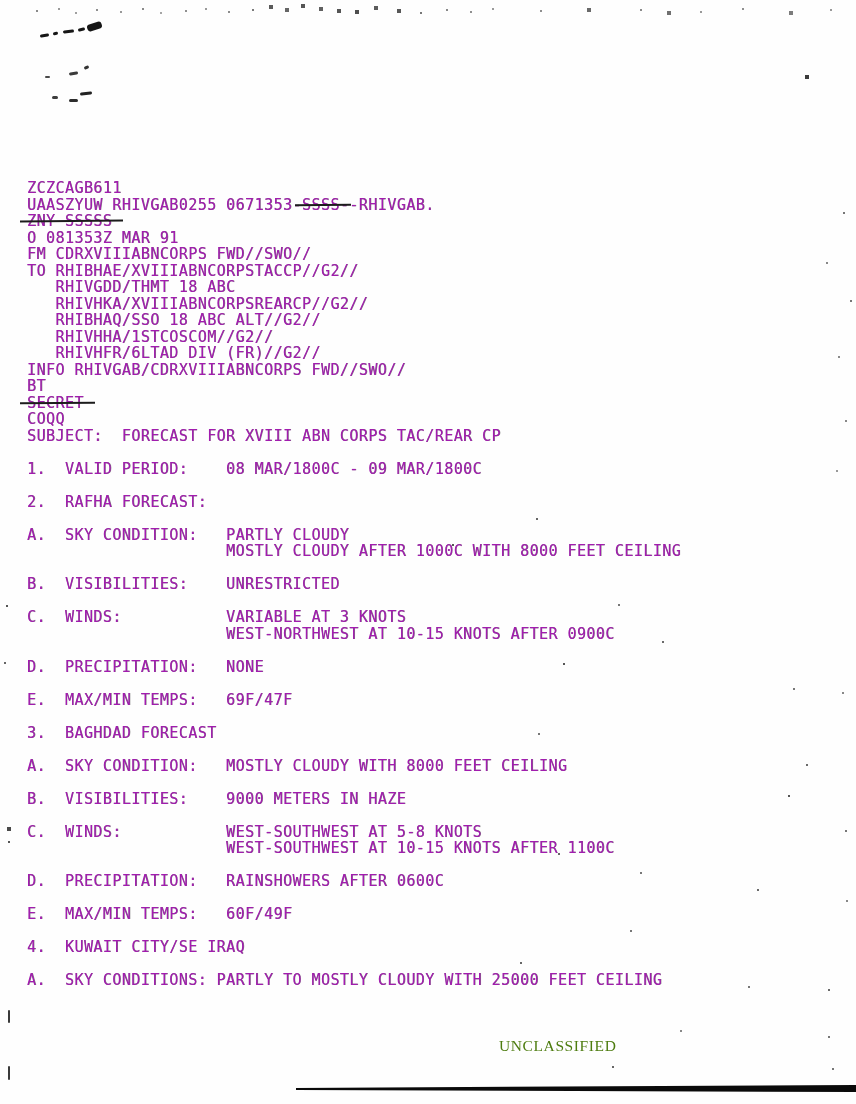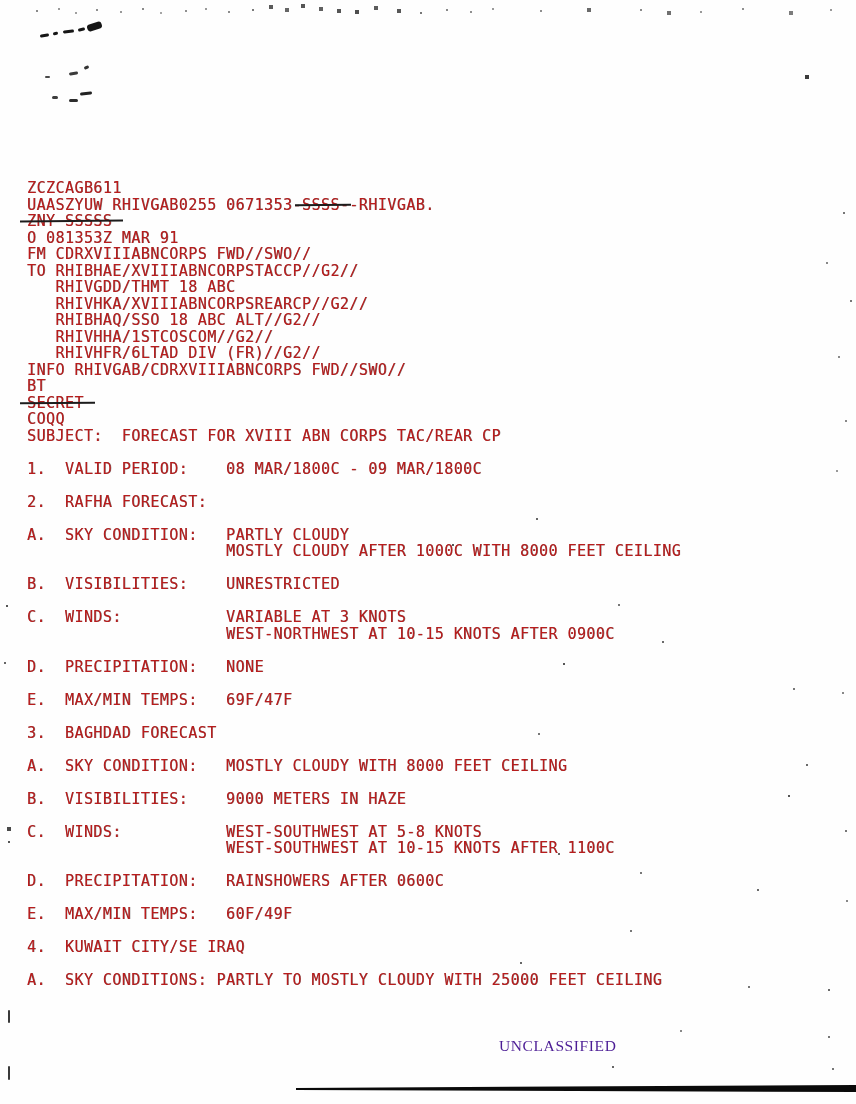--- a/index.html
+++ b/index.html
@@ -11,21 +11,21 @@
     font-family:"DejaVu Sans Mono", monospace;
   }
   
   .message{
     position:absolute;
     left:27px;top:180px;
     font-family:"DejaVu Sans Mono", monospace;
     font-size:15px;
     line-height:16.5px;
     letter-spacing:0.45px;
-    color:#b91c1c;
+    color:#a21caf;
     white-space:pre;
     text-shadow:0.4px 0 0 rgba(20,20,20,0.55);
   }
   .msg-line{height:16.5px;}
   .struck{position:relative;display:inline-block;}
   .struck::after{
     content:"";
     position:absolute;
     left:-7px;right:-11px;top:7px;height:2.4px;
     background:#1c1c1c;
@@ -35,21 +35,21 @@
   .declass{
     position:absolute;left:67px;top:997px;
     font-family:"Liberation Sans", sans-serif;
     font-size:13.5px;letter-spacing:0.2px;
     color:#161616;
   }
   .stamp{
     position:absolute;left:499px;top:1037px;
     font-family:"Liberation Serif", serif;
     font-size:15.5px;letter-spacing:0.6px;
-    color:#4c1d95;
+    color:#4d7c0f;
   }
   
   .bottom-bar{
     position:absolute;left:296px;top:1085px;
     width:560px;height:7px;background:#0a0a0a;
     clip-path:polygon(0 42%,100% 0,100% 100%,0 72%);
   }
   .tick{position:absolute;width:2px;background:#3a3a3a;border-radius:1px;}
   .tick.t1{left:8px;top:1010px;height:13px;}
   .tick.t2{left:8px;top:1066px;height:14px;}

